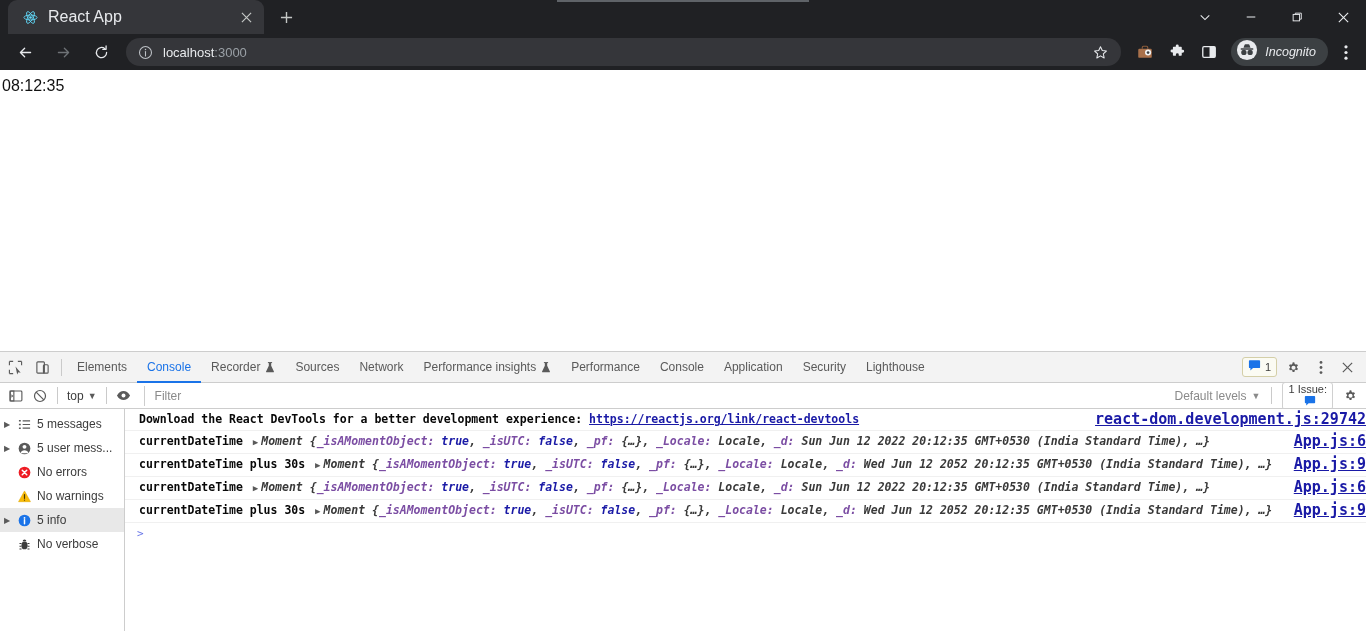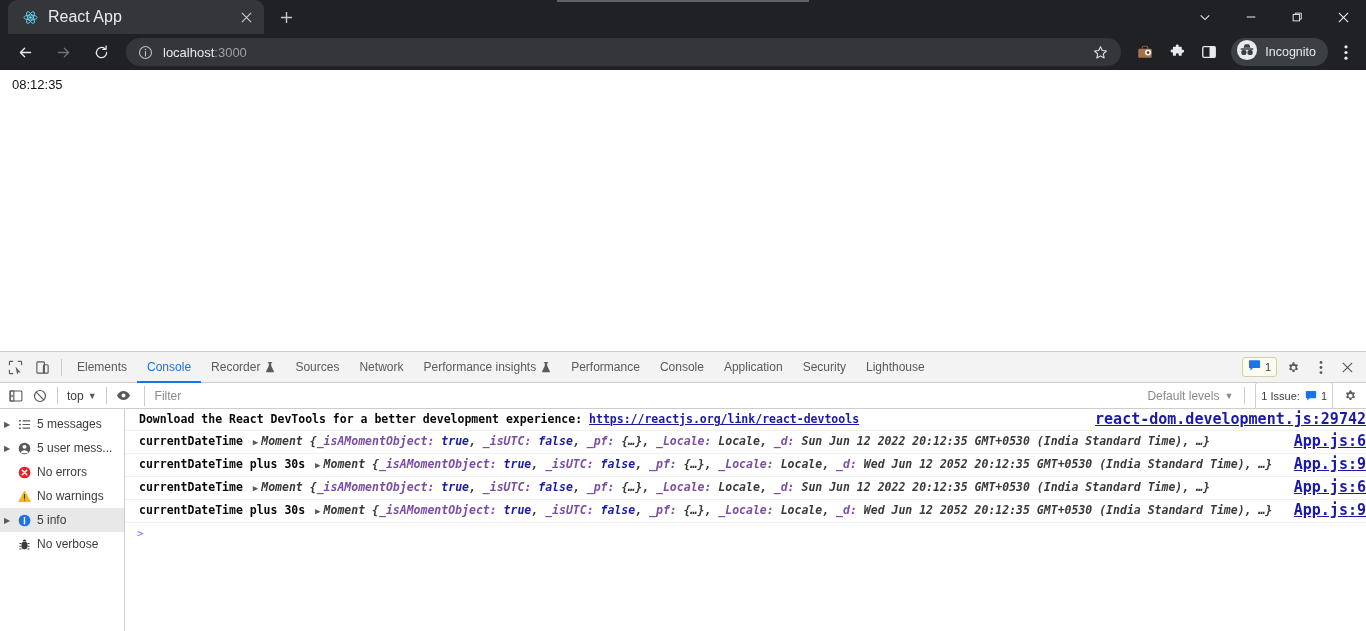--- a/index.html
+++ b/index.html
@@ -125,41 +125,42 @@
     color: #e8eaed; cursor: pointer;
   }
   .incognito-pill {
     height: 28px;
     background: #3c4043;
     border-radius: 14px;
     display: flex; align-items: center;
     padding: 0 12px 0 5px;
     margin: 0 2px 0 6px;
     cursor: pointer;
+    font-style: italic;
   }
   .incognito-pill .label {
     color: #e8eaed; font-size: 12.5px; margin-left: 7px;
     white-space: nowrap;
   }
   .menu-dots {
     width: 28px; height: 28px; margin-left: 2px;
     display: flex; align-items: center; justify-content: center;
     color: #e8eaed; cursor: pointer;
   }
 
   
   .viewport {
     width: 1366px; height: 281px;
     background: #ffffff;
     position: relative;
     overflow: hidden;
   }
   .page-clock {
-    position: absolute; left: 12px; top: 7px;
-    font-size: 13px;
+    position: absolute; left: 2px; top: 7px;
+    font-size: 16px;
     color: #111;
     font-family: "Liberation Sans", sans-serif;
   }
 
   
   .devtools {
     width: 1366px; height: 280px;
     background: #f9a8d4;
     border-top: 1px solid #cdcdcd;
     display: flex; flex-direction: column;
@@ -249,25 +250,25 @@
     display: flex; align-items: center;
     font-size: 12px; color: #8a8a8a;
     padding: 0 6px; cursor: pointer; white-space: nowrap;
   }
   .levels-select .caret { margin-left: 5px; font-size: 9px; }
   .issues-pill {
     display: flex; align-items: center;
     border: 1px solid #d0d0d0;
     border-radius: 3px;
     height: 28px;
-    padding: 8px 5px;
+    padding: 0 5px;
     margin: 0 5px;
     font-size: 11px;
     color: #3c3c3c;
-    cursor: pointer; white-space: nowrap;
+    cursor: pointer; white-space: nowrap; flex-direction: column;
   }
   .issues-pill .cnt { margin-left: 4px; }
 
   .dt-body { flex: 1; display: flex; min-height: 0; }
 
   .console-sidebar {
     width: 125px;
     flex: 0 0 125px;
     border-right: 1px solid #cdcdcd;
     background: #ffffff;

